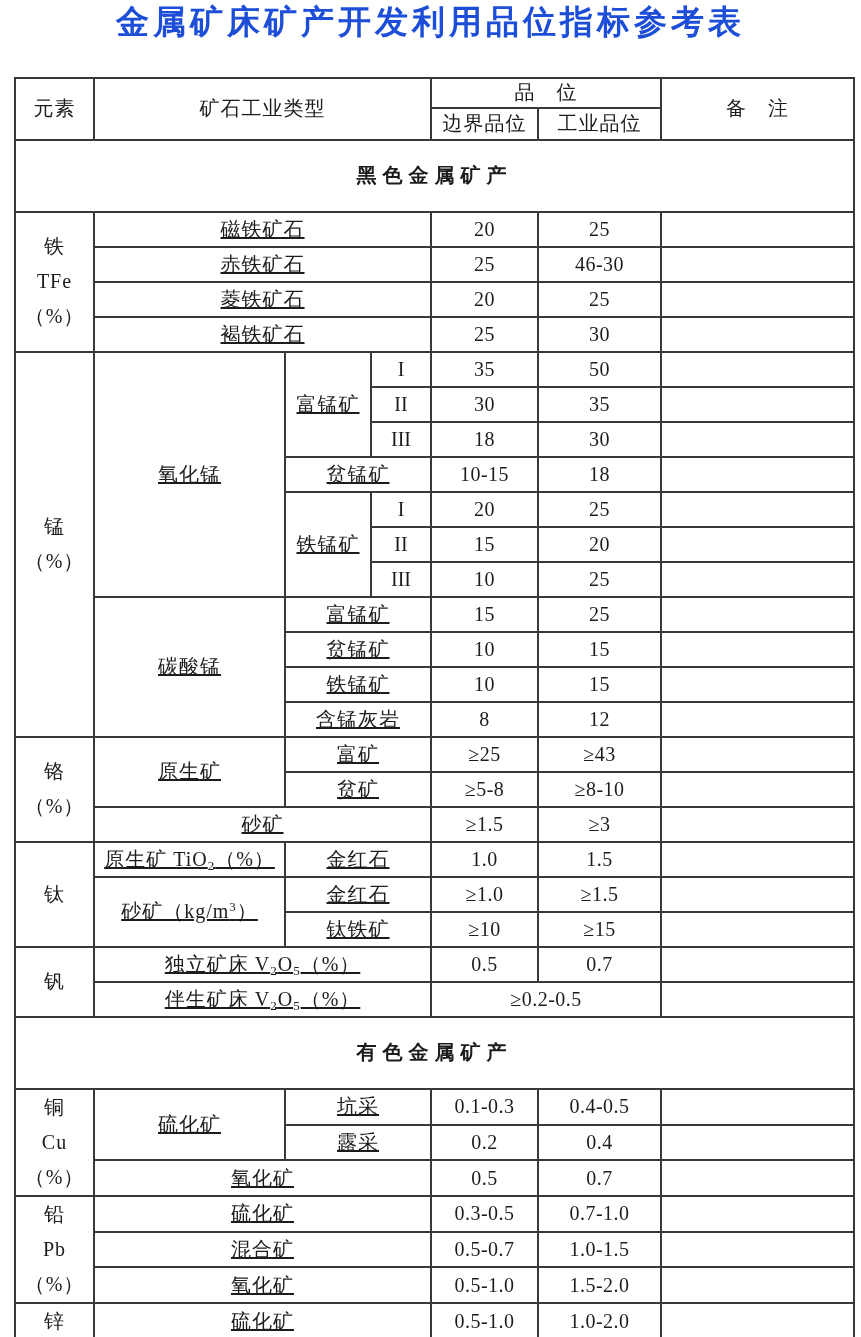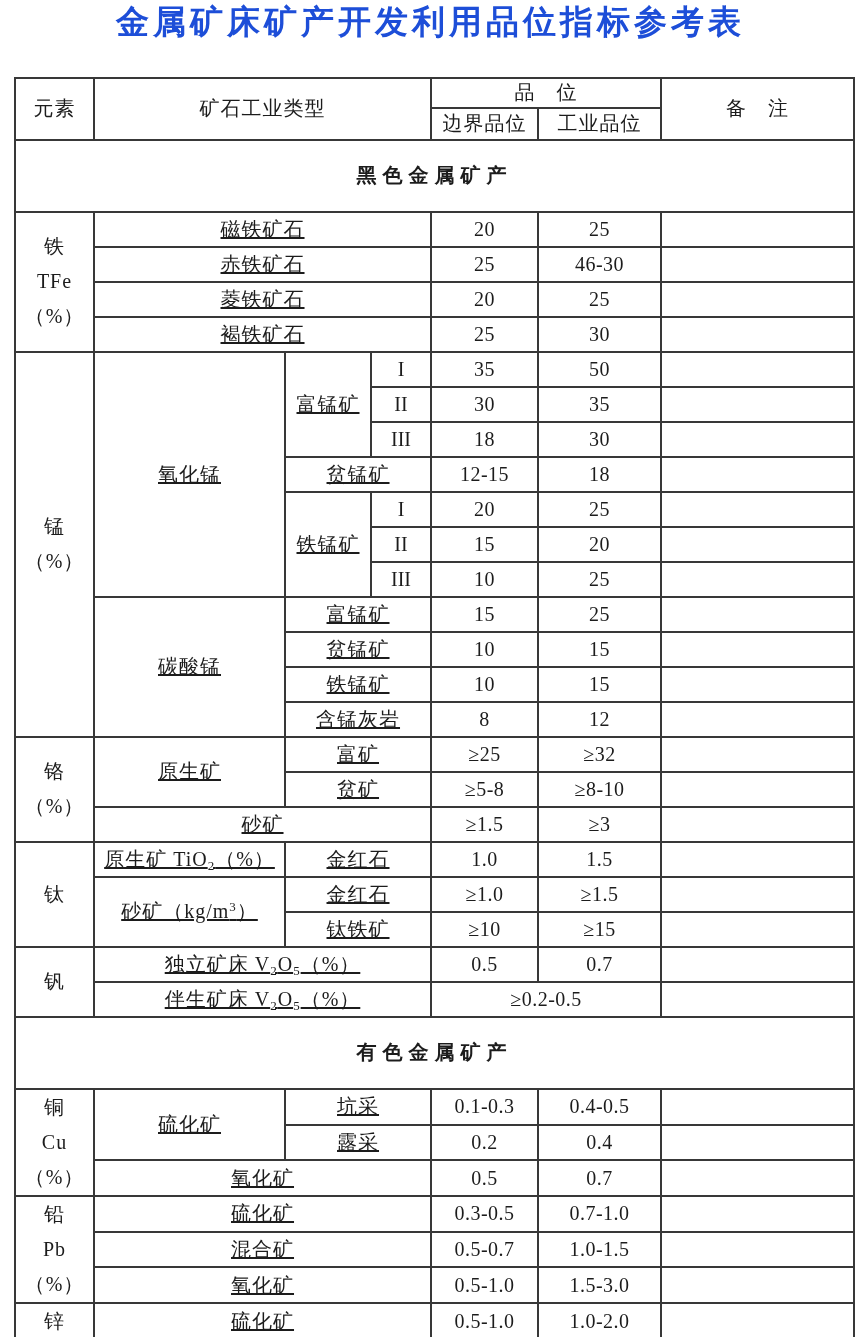--- a/index.html
+++ b/index.html
@@ -127,21 +127,21 @@
           <td class="rmk"></td>
         </tr>
         <tr class="r-data">
           <td class="rn">III</td>
           <td class="val">18</td>
           <td class="val">30</td>
           <td class="rmk"></td>
         </tr>
         <tr class="r-data">
           <td class="tp" colspan="2">贫锰矿</td>
-          <td class="val">12-15</td>
+          <td class="val">10-15</td>
           <td class="val">18</td>
           <td class="rmk"></td>
         </tr>
         <tr class="r-data">
           <td class="tp" rowspan="3">铁锰矿</td>
           <td class="rn">I</td>
           <td class="val">20</td>
           <td class="val">25</td>
           <td class="rmk"></td>
         </tr>
@@ -180,21 +180,21 @@
           <td class="tp" colspan="2">含锰灰岩</td>
           <td class="val">8</td>
           <td class="val">12</td>
           <td class="rmk"></td>
         </tr>
         <tr class="r-data">
           <td class="el" rowspan="3">铬<br>（%）</td>
           <td class="tp" rowspan="2">原生矿</td>
           <td class="tp" colspan="2">富矿</td>
           <td class="val">≥25</td>
-          <td class="val">≥32</td>
+          <td class="val">≥43</td>
           <td class="rmk"></td>
         </tr>
         <tr class="r-data">
           <td class="tp" colspan="2">贫矿</td>
           <td class="val">≥5-8</td>
           <td class="val">≥8-10</td>
           <td class="rmk"></td>
         </tr>
         <tr class="r-data">
           <td class="tp" colspan="3">砂矿</td>
@@ -267,21 +267,21 @@
         </tr>
         <tr class="r-data">
           <td class="tp" colspan="3">混合矿</td>
           <td class="val">0.5-0.7</td>
           <td class="val">1.0-1.5</td>
           <td class="rmk"></td>
         </tr>
         <tr class="r-data">
           <td class="tp" colspan="3">氧化矿</td>
           <td class="val">0.5-1.0</td>
-          <td class="val">1.5-3.0</td>
+          <td class="val">1.5-2.0</td>
           <td class="rmk"></td>
         </tr>
         <tr class="r-data">
           <td class="el">锌</td>
           <td class="tp" colspan="3">硫化矿</td>
           <td class="val">0.5-1.0</td>
           <td class="val">1.0-2.0</td>
           <td class="rmk"></td>
         </tr>
       </tbody>

